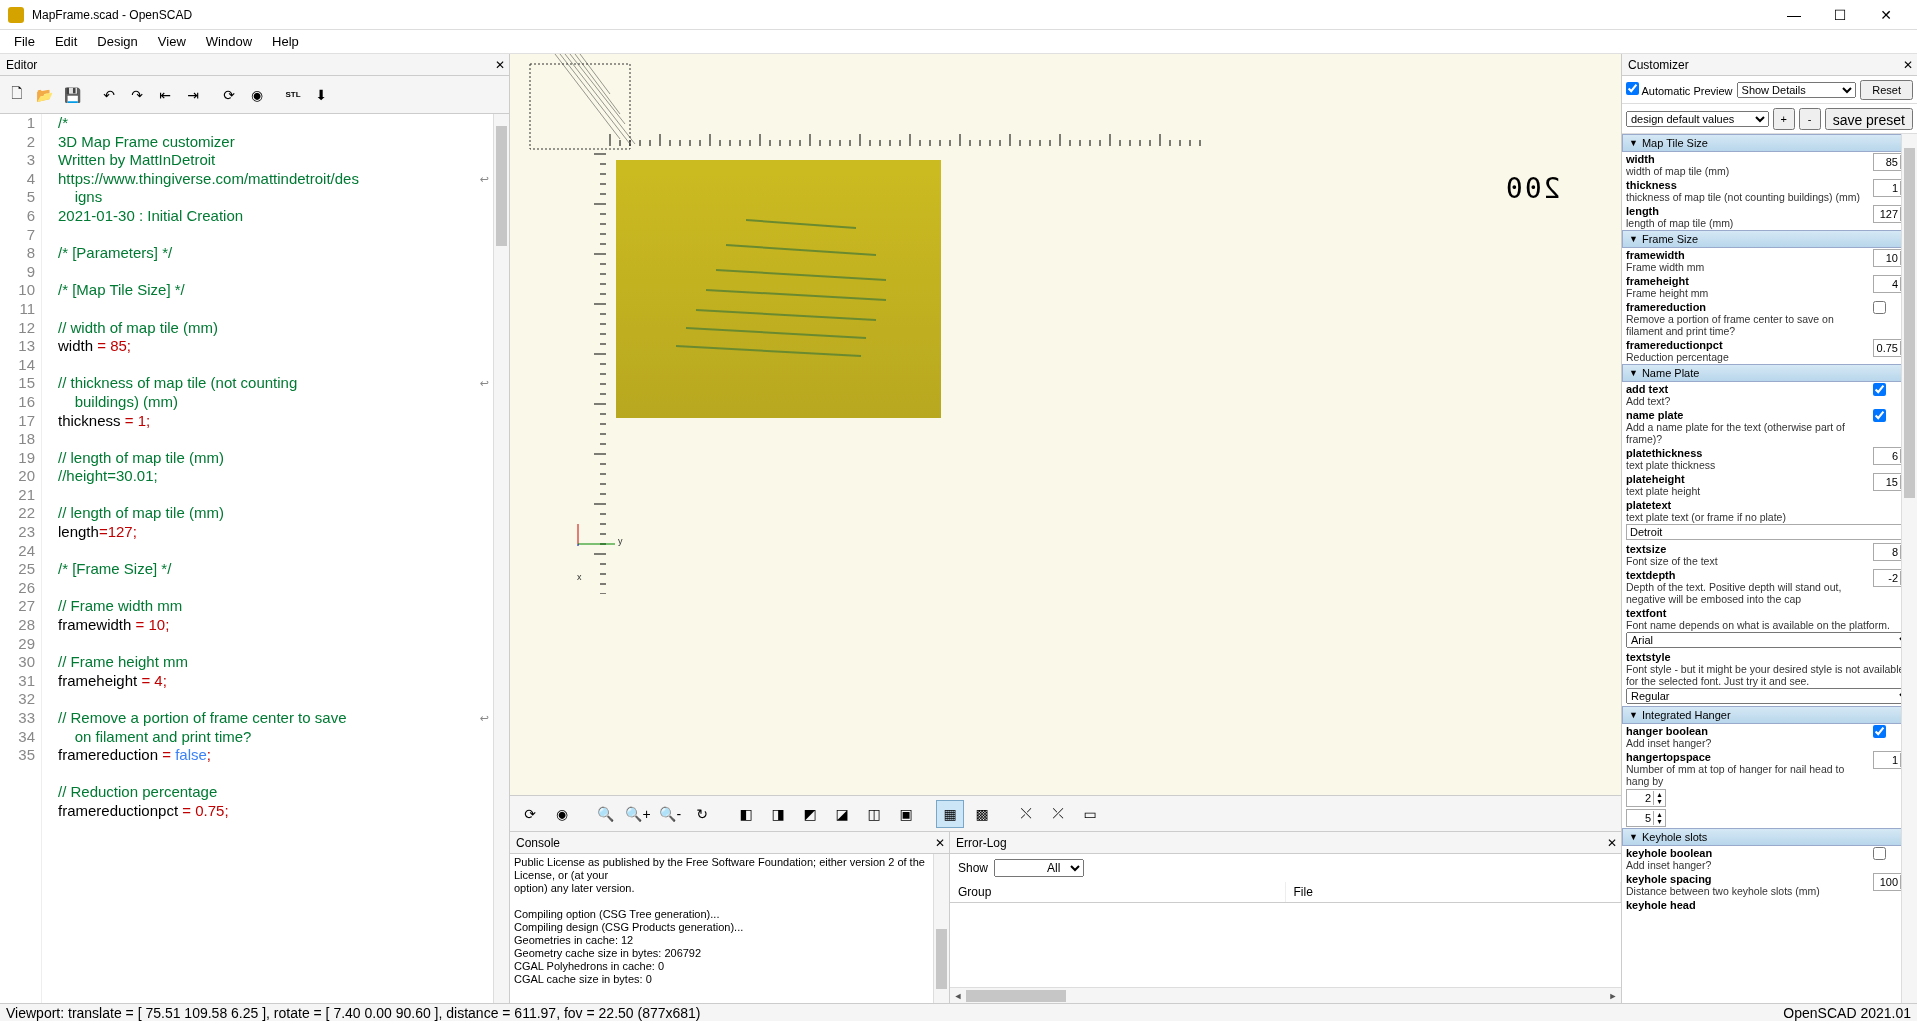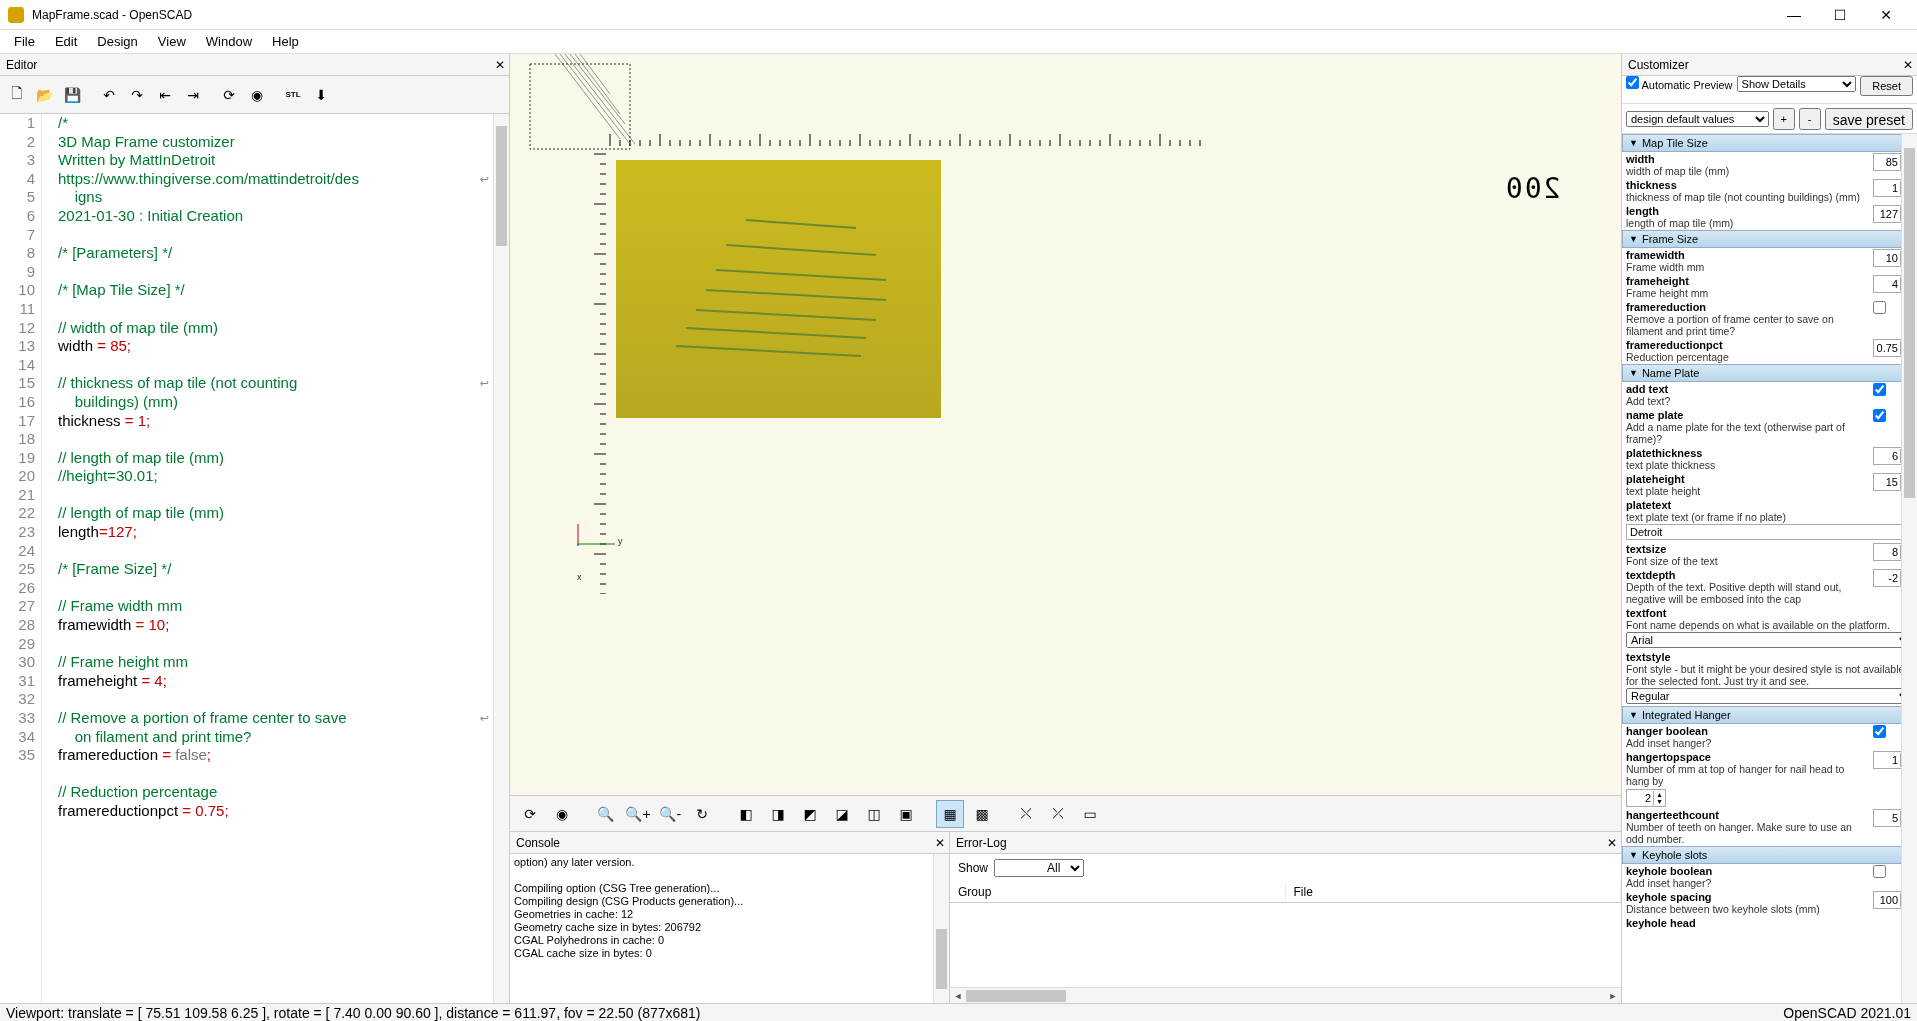--- a/index.html
+++ b/index.html
@@ -24,21 +24,21 @@
 .panel-header .close { position: absolute; right: 4px; font-size: 12px; cursor: pointer; }
 .editor-toolbar { height: 38px; background: #f5f5f5; border-bottom: 1px solid #ccc; display: flex; align-items: center; padding: 0 4px; gap: 2px; }
 .editor-toolbar .tbtn { width: 26px; height: 26px; display: flex; align-items: center; justify-content: center; font-size: 14px; border: 1px solid transparent; }
 .editor-toolbar .tsep { width: 6px; }
 .code-area { flex: 1; display: flex; overflow: hidden; font-family: Consolas, monospace; font-size: 15px; line-height: 18.6px; position: relative; }
 .gutter { width: 42px; background: #fff; text-align: right; padding-right: 6px; color: #888; border-right: 1px solid #eee; }
 .fold { width: 12px; background: #fff; }
 .code-lines { flex: 1; white-space: pre; padding-left: 4px; color: #000; overflow: hidden; }
 .code-lines .comment { color: #007a33; }
 .code-lines .num { color: #c00000; }
-.code-lines .kw { color: #737373; }
+.code-lines .kw { color: #3b82f6; }
 .code-lines .punct { color: #c00000; }
 .code-scroll { position: absolute; right: 0; top: 0; bottom: 0; width: 16px; background: #f5f5f5; border-left: 1px solid #ddd; }
 .code-scroll .thumb { position: absolute; left: 2px; right: 2px; top: 12px; height: 120px; background: #c6c6c6; }
 .wrap-icon { position: absolute; right: 20px; font-size: 11px; color: #888; }
 
 
 .center-col { flex: 1; display: flex; flex-direction: column; background: #fff; }
 .viewport { flex: 1; background: #faf8e8; position: relative; overflow: hidden; }
 .viewport .model { position: absolute; left: 106px; top: 106px; width: 325px; height: 258px; background: linear-gradient(180deg,#ccbb20,#b8a820); }
 .viewport .axis-label { position: absolute; right: 60px; top: 118px; font-family: monospace; font-size: 28px; letter-spacing: 2px; color: #000; transform: scaleX(-1); }
@@ -58,21 +58,21 @@
 .error-filter select { font-size: 12px; width: 90px; padding-left: 48px; }
 .error-table { flex: 1; background: #fff; font-size: 12px; position: relative; }
 .error-table .thead { display: flex; border-bottom: 1px solid #ccc; }
 .error-table .th { padding: 3px 8px; border-right: 1px solid #eee; flex: 1; }
 .error-hscroll { position: absolute; left: 0; right: 0; bottom: 0; height: 16px; background: #f5f5f5; border-top: 1px solid #ddd; }
 .error-hscroll .arrow { position: absolute; top: 0; width: 16px; height: 16px; display: flex; align-items: center; justify-content: center; font-size: 9px; color: #555; }
 .error-hscroll .thumb { position: absolute; top: 2px; height: 12px; background: #c6c6c6; }
 
 
 .customizer { width: 296px; background: #fff; border-left: 1px solid #ccc; display: flex; flex-direction: column; }
-.cust-top { height: 28px; display: flex; align-items: flex-start; padding: 0 4px; gap: 4px; border-bottom: 1px solid #ddd; font-size: 11px; }
+.cust-top { height: 28px; display: flex; align-items: center; padding: 0 4px; gap: 4px; border-bottom: 1px solid #ddd; font-size: 11px; }
 .cust-top select { font-size: 11px; flex: 1; }
 .cust-top button { font-size: 11px; padding: 2px 10px; }
 .cust-preset { height: 30px; display: flex; align-items: center; padding: 0 4px; gap: 4px; border-bottom: 1px solid #ddd; font-size: 11px; }
 .cust-preset select { font-size: 11px; flex: 1; }
 .cust-preset button { font-size: 11px; width: 22px; height: 22px; }
 .cust-preset .save { font-size: 14px; padding: 2px 6px; width: auto; }
 .cust-body { flex: 1; overflow-y: auto; font-size: 11px; position: relative; }
 .cust-scroll { position: absolute; right: 0; top: 0; bottom: 0; width: 16px; background: #f5f5f5; border-left: 1px solid #ddd; }
 .cust-scroll .thumb { position: absolute; left: 2px; right: 2px; top: 14px; height: 350px; background: #c6c6c6; }
 .cust-section { background: linear-gradient(#d5e8f5,#b8d6eb); border: 1px solid #9ac; padding: 2px 6px; font-size: 11px; display: flex; align-items: center; gap: 4px; }
@@ -362,20 +362,21 @@
       <div class="vbtn">⤫</div>
       <div class="vbtn">▭</div>
     </div>
     <div class="bottom-row">
       <div class="console-panel">
         <div class="panel-header">
           <span>Console</span>
           <span class="close">✕</span>
         </div>
         <div class="console-body" id="consolebody">
+          <div>Public License as published by the Free Software Foundation; either version 2 of the License, or (at your</div>
             <div>option) any later version.</div>
             <div>&nbsp;</div>
             <div>Compiling option (CSG Tree generation)...</div>
             <div>Compiling design (CSG Products generation)...</div>
             <div>Geometries in cache: 12</div>
             <div>Geometry cache size in bytes: 206792</div>
             <div>CGAL Polyhedrons in cache: 0</div>
             <div>CGAL cache size in bytes: 0</div>
             <div class="console-scroll">
               <div class="thumb"></div>
@@ -620,24 +621,20 @@
           <div class="cust-input">
             <div class="spinbox">
               <input value="2" style="">
               <div class="spin">
                 <span>▴</span>
                 <span>▾</span>
               </div>
             </div>
           </div>
         </div><div class="cust-row">
-          <div class="cust-label">
-            <div class="pname">hangerteethcount</div>
-            <div class="pdesc">Number of teeth on hanger. Make sure to use an odd number.</div>
-          </div>
           <div class="cust-input">
             <div class="spinbox">
               <input value="5" style="">
               <div class="spin">
                 <span>▴</span>
                 <span>▾</span>
               </div>
             </div>
           </div>
         </div><div class="cust-section">Keyhole slots</div><div class="cust-row">

